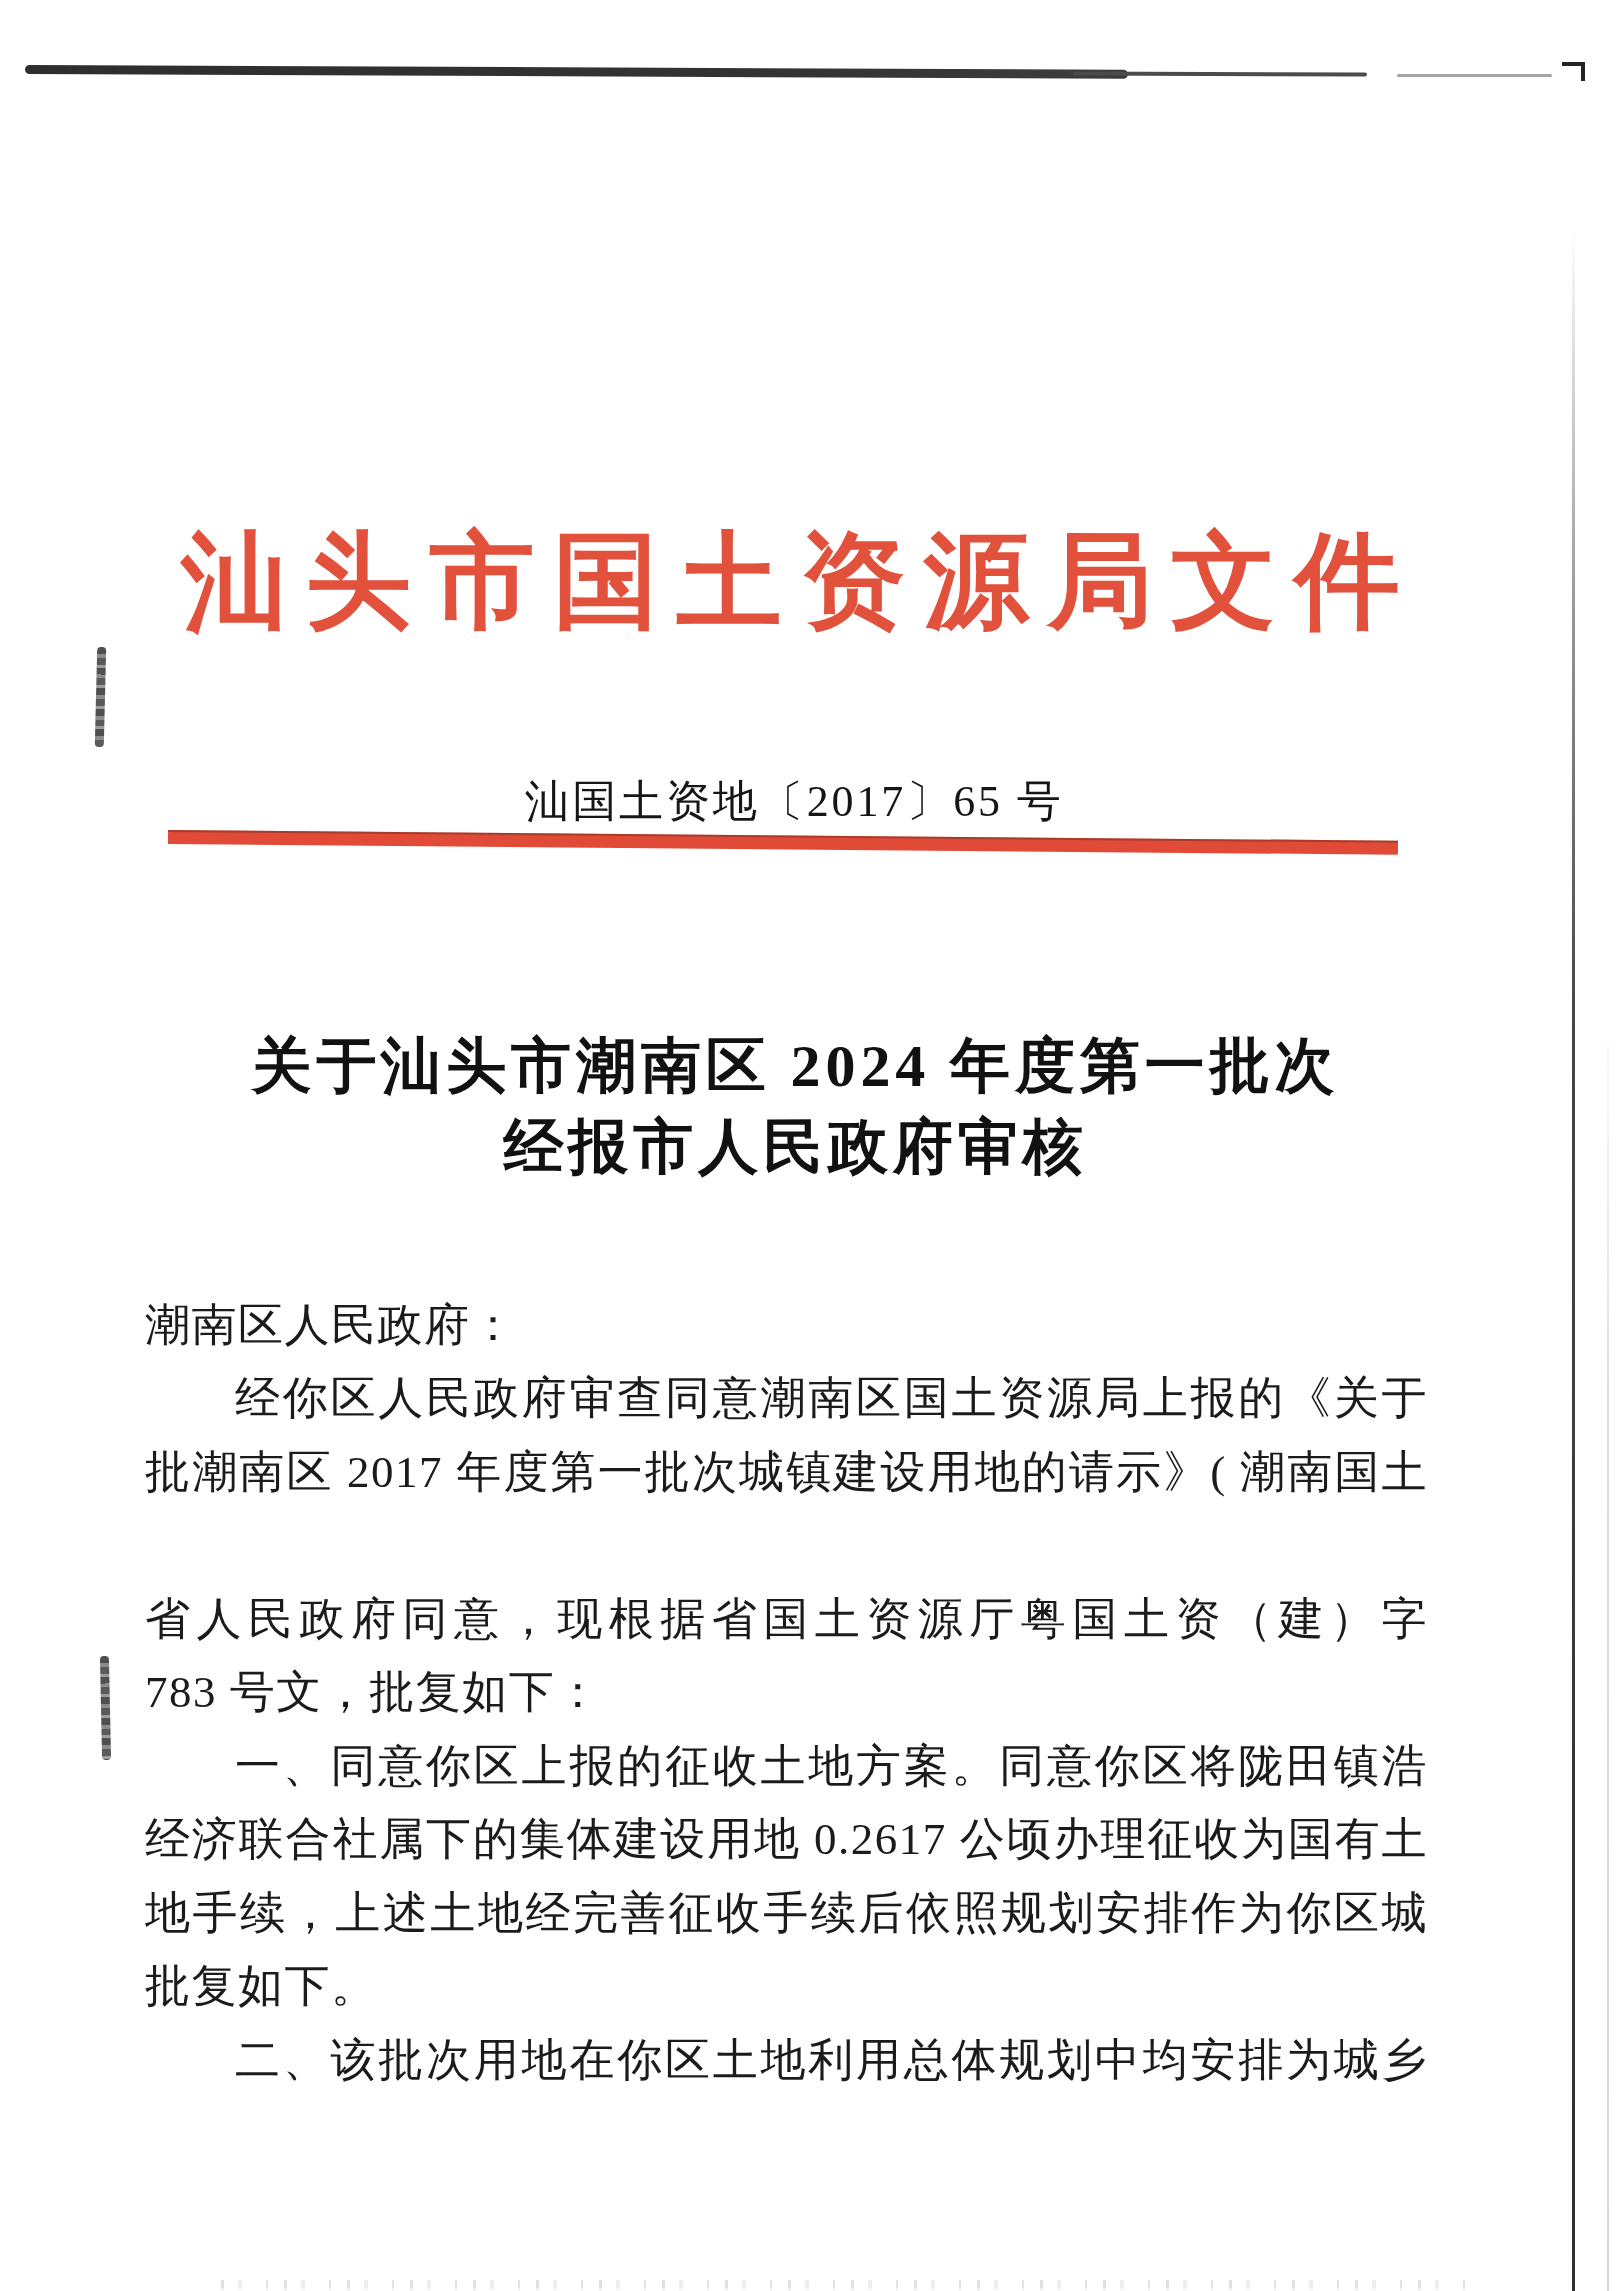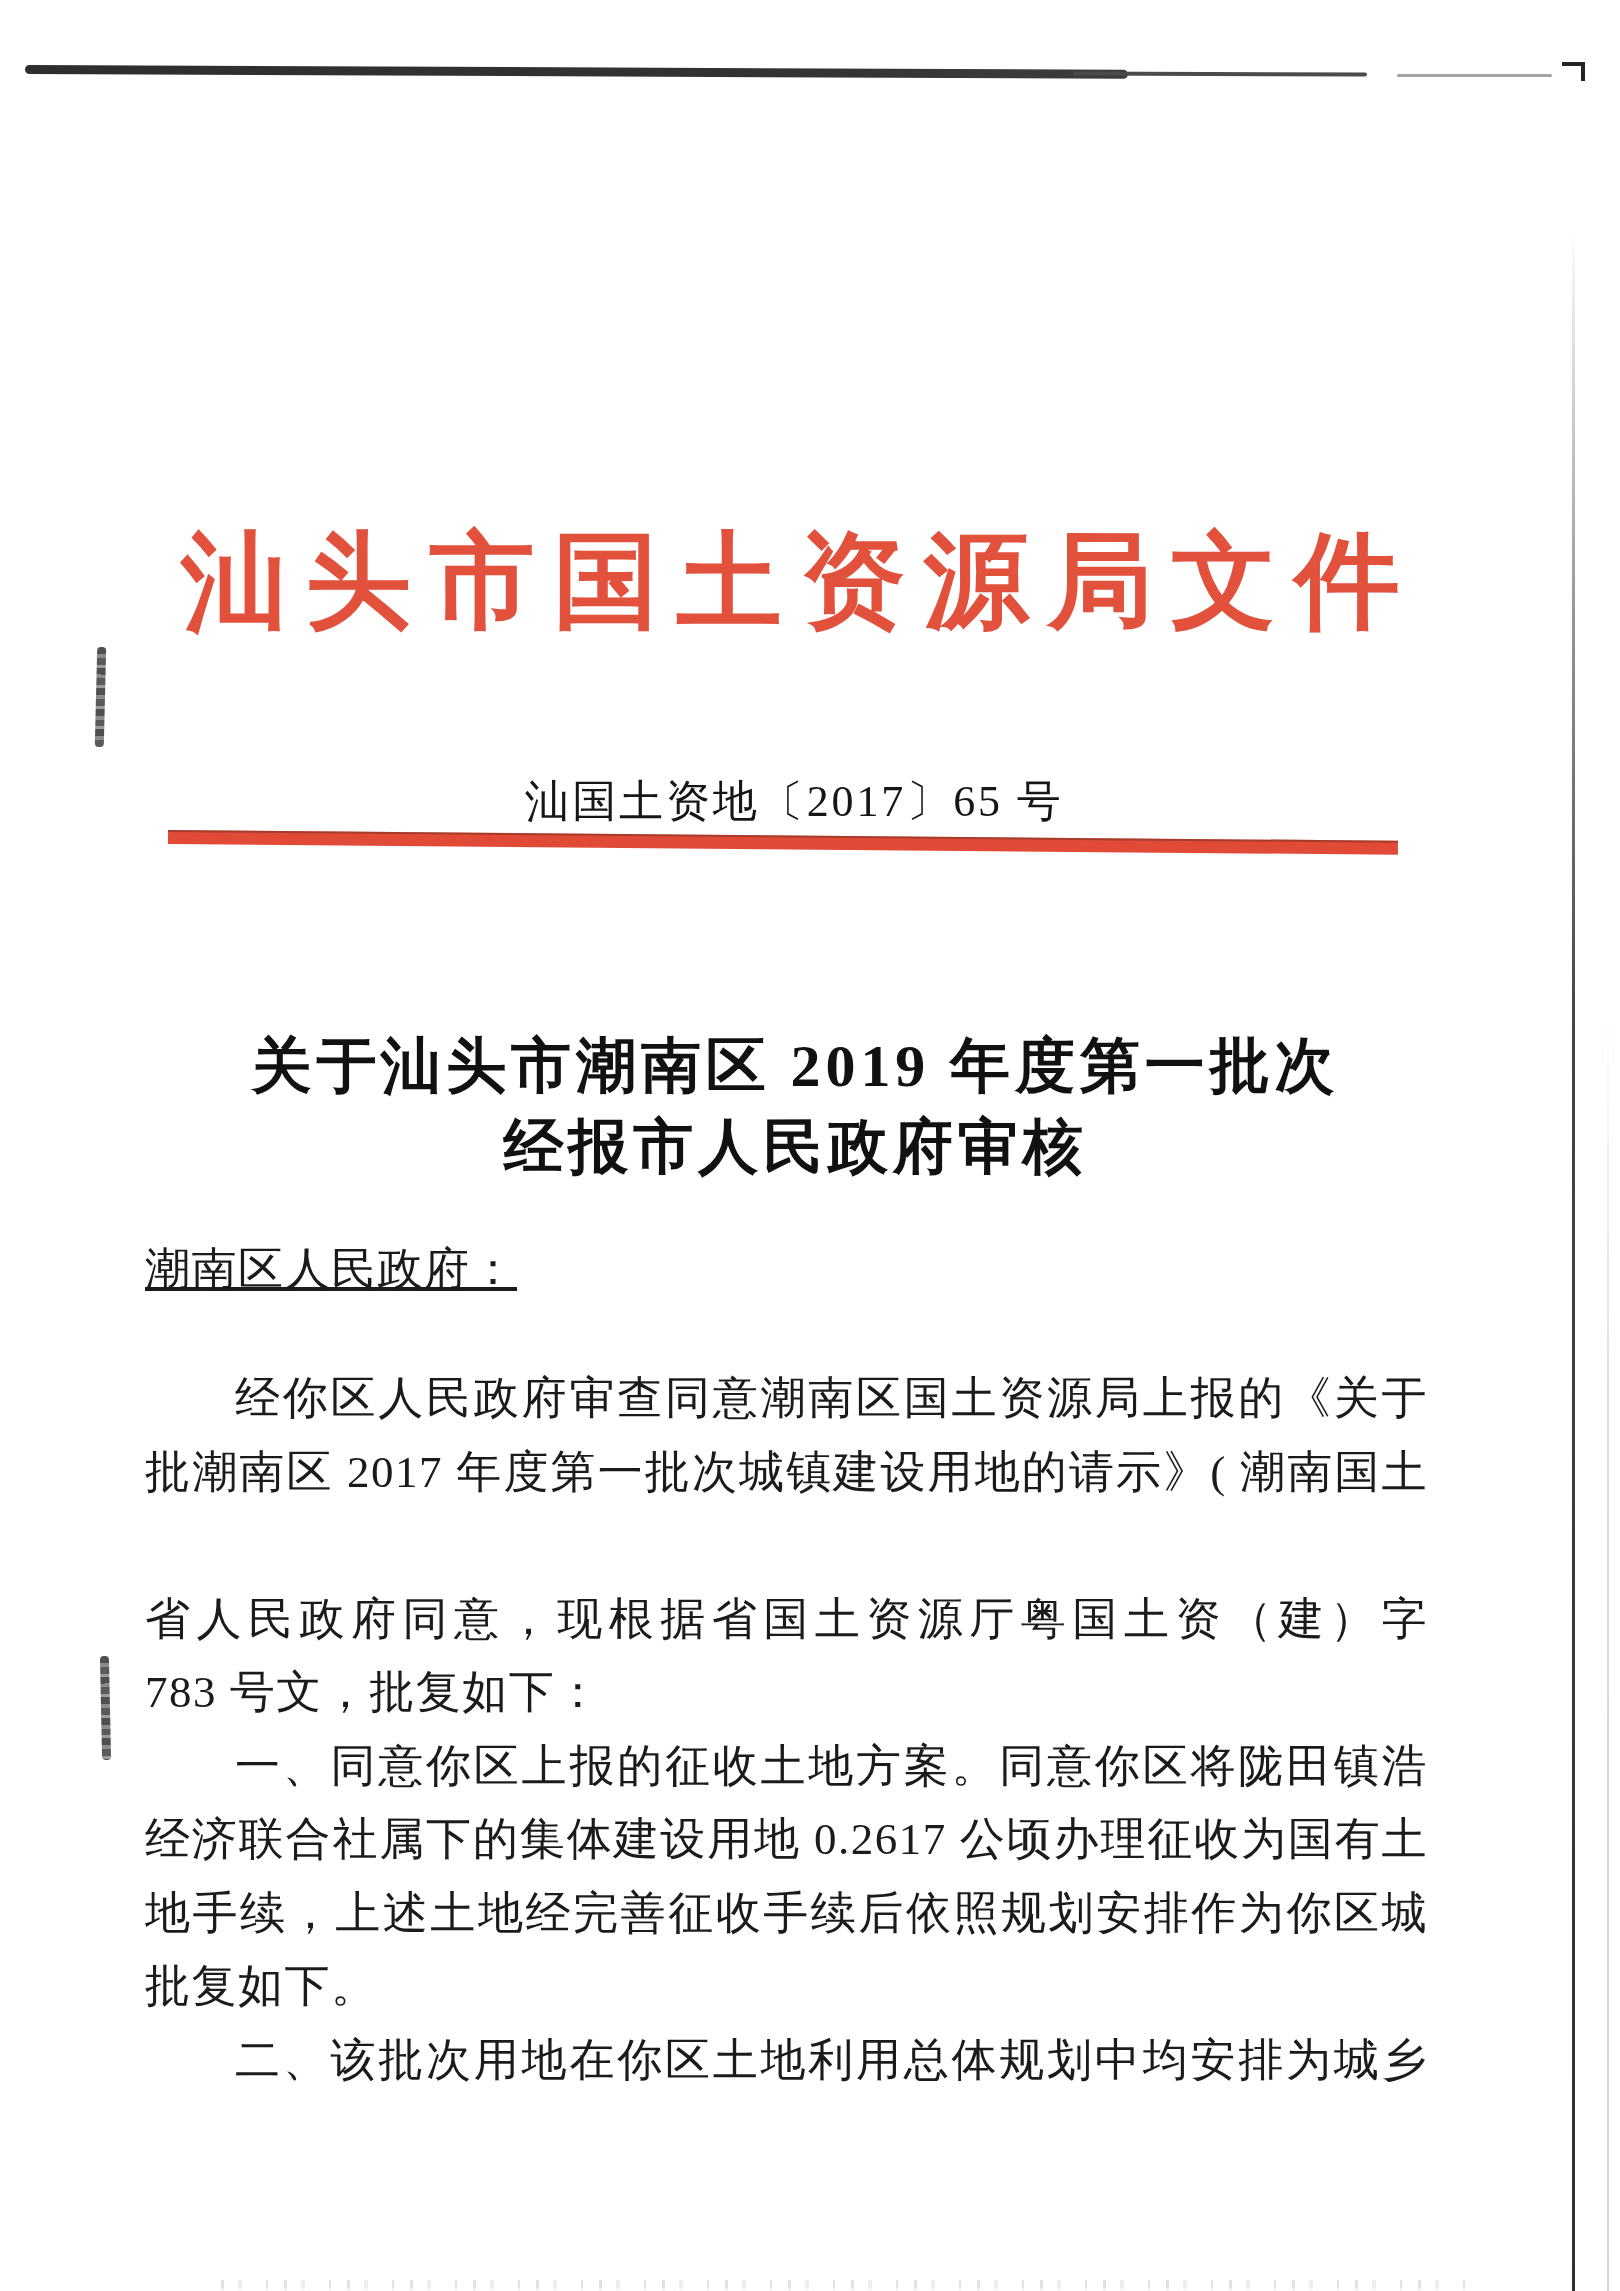--- a/index.html
+++ b/index.html
@@ -81,24 +81,24 @@
   <div class="staple staple-upper"></div>
   <div class="staple staple-lower"></div>
   <div class="clipped-next-line"></div>
 
   <div class="agency-title" style="color:#e2513c;">汕头市国土资源局文件</div>
 
   <div class="doc-number">汕国土资地〔2017〕65 号</div>
 
   <div class="red-divider" style="background:#e04a37;"></div>
 
-  <div class="doc-title l1">关于汕头市潮南区 2019 年度第一批次</div>
+  <div class="doc-title l1">关于汕头市潮南区 2024 年度第一批次</div>
   <div class="doc-title l2">经报市人民政府审核</div>
 
-  <div class="bline" style="top:1240px;text-decoration:underline;">潮南区人民政府：</div>
+  <div class="bline" style="top:1296px;">潮南区人民政府：</div>
   <div class="bline indent fill" style="top:1369px;">经你区人民政府审查同意潮南区国土资源局上报的《关于审</div>
   <div class="bline fill" style="top:1443px;">批潮南区 2017 年度第一批次城镇建设用地的请示》( 潮南国土资</div>
   <div class="bline fill" style="top:1590px;">省人民政府同意，现根据省国土资源厅粤国土资（建）字〔2017〕</div>
   <div class="bline" style="top:1663px;">783 号文，批复如下：</div>
   <div class="bline indent fill" style="top:1737px;">一、同意你区上报的征收土地方案。同意你区将陇田镇浩溪</div>
   <div class="bline fill" style="top:1810px;font-family:Liberation Serif, serif;">经济联合社属下的集体建设用地 0.2617 公顷办理征收为国有土</div>
   <div class="bline fill" style="top:1884px;">地手续，上述土地经完善征收手续后依照规划安排作为你区城镇</div>
   <div class="bline" style="top:1957px;">批复如下。</div>
   <div class="bline indent fill" style="top:2031px;">二、该批次用地在你区土地利用总体规划中均安排为城乡建</div>
 

